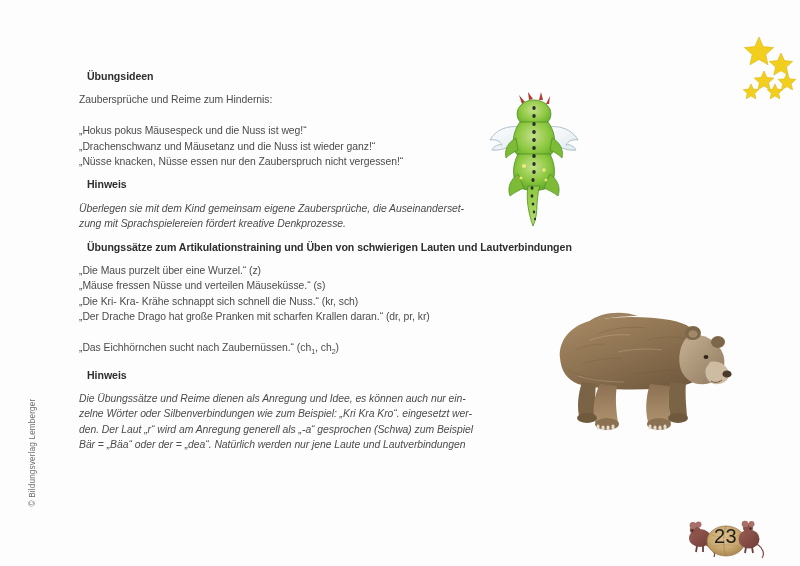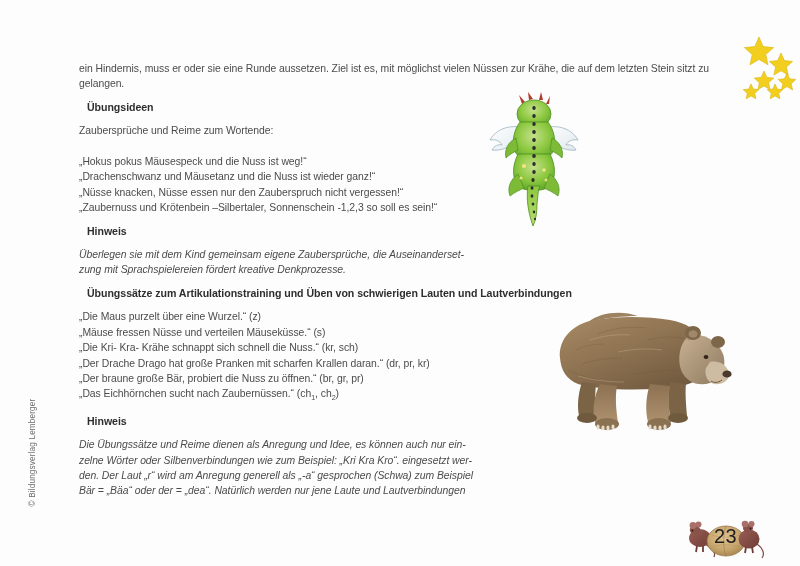--- a/index.html
+++ b/index.html
@@ -269,51 +269,46 @@
       <g stroke="#cbb595" stroke-width="0.8" opacity="0.45" fill="none">
         <path d="M52,40 C64,36 78,34 92,35"></path>
         <path d="M80,52 C94,49 110,48 124,50"></path>
         <path d="M40,76 C54,80 70,82 86,82"></path>
       </g>
     </svg>
   </div>
 
   <div class="text-col">
 
-    <p class="para wide">
-      <span class="line">ein Hindernis, muss er oder sie eine Runde aussetzen. Ziel ist es, mit möglichst vielen Nüssen zur Krähe, die auf dem letzten Stein sitzt zu</span><br>
-      <span class="line">gelangen.</span>
-    </p>
 
     <h2 class="heading">Übungsideen</h2>
 
     <p class="para narrow">
-      <span class="line">Zaubersprüche und Reime zum Wortende:</span><br>
+      <span class="line">Zaubersprüche und Reime zum Hindernis:</span><br>
       <br>
       <span class="line">„Hokus pokus Mäusespeck und die Nuss ist weg!“</span><br>
       <span class="line">„Drachenschwanz und Mäusetanz und die Nuss ist wieder ganz!“</span><br>
       <span class="line">„Nüsse knacken, Nüsse essen nur den Zauberspruch nicht vergessen!“</span><br>
-      <span class="line">„Zaubernuss und Krötenbein –Silbertaler, Sonnenschein -1,2,3 so soll es sein!“</span>
     </p>
 
     <h2 class="heading">Hinweis</h2>
 
     <p class="para mid">
       <span class="line">Überlegen sie mit dem Kind  gemeinsam eigene Zaubersprüche, die Auseinanderset-</span><br>
       <span class="line">zung mit Sprachspielereien fördert kreative Denkprozesse.</span>
     </p>
 
     <h2 class="heading">Übungssätze zum Artikulationstraining  und Üben von schwierigen Lauten und Lautverbindungen</h2>
 
     <p class="para wide">
       <span class="line">„Die Maus purzelt über eine Wurzel.“ (z)</span><br>
       <span class="line">„Mäuse fressen Nüsse und verteilen Mäuseküsse.“ (s)</span><br>
       <span class="line">„Die Kri- Kra- Krähe schnappt sich schnell die Nuss.“ (kr, sch)</span><br>
       <span class="line">„Der Drache Drago hat große Pranken mit scharfen Krallen daran.“ (dr, pr, kr)</span><br>
-      <span class="line">„Der braune große Bär, probiert die Nuss zu öffnen.“ (br, gr, pr)</span><br>
+      <br>
       <span class="line"><span>„Das Eichhörnchen sucht nach Zaubernüssen.“ (ch</span><span class="sub">1</span><span>, ch</span><span class="sub">2</span><span>)</span></span>
     </p>
 
     <h2 class="heading">Hinweis</h2>
 
     <p class="para mid">
       <span class="line">Die Übungssätze und Reime dienen  als Anregung und Idee, es können auch nur ein-</span><br>
       <span class="line">zelne Wörter oder Silbenverbindungen wie zum Beispiel: „Kri Kra Kro“. eingesetzt wer-</span><br>
       <span class="line">den. Der Laut „r“ wird am Anregung generell  als „-a“ gesprochen (Schwa) zum Beispiel</span><br>
       <span class="line">Bär = „Bäa“ oder der = „dea“. Natürlich werden nur jene Laute und Lautverbindungen</span><br>

